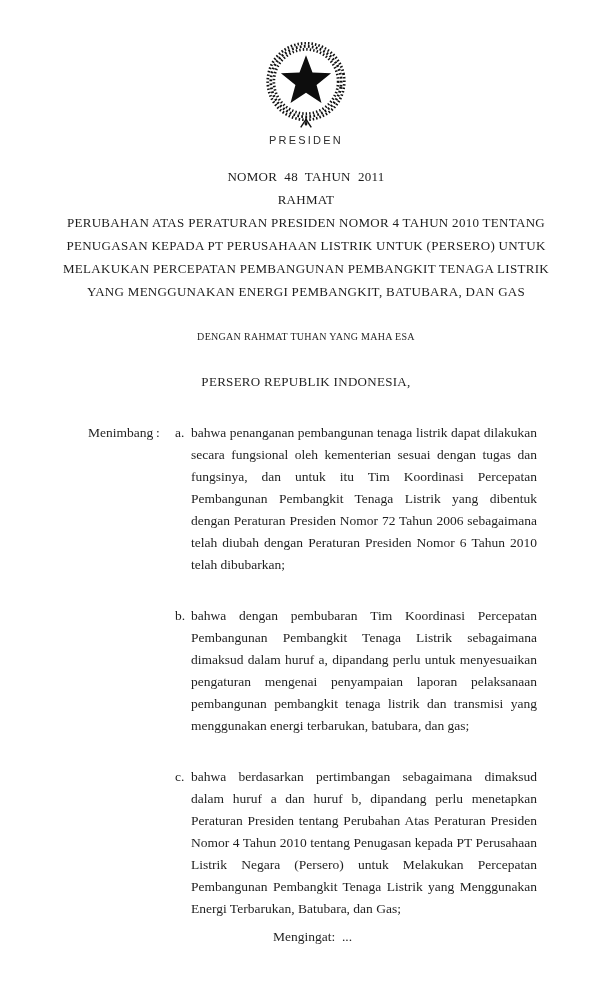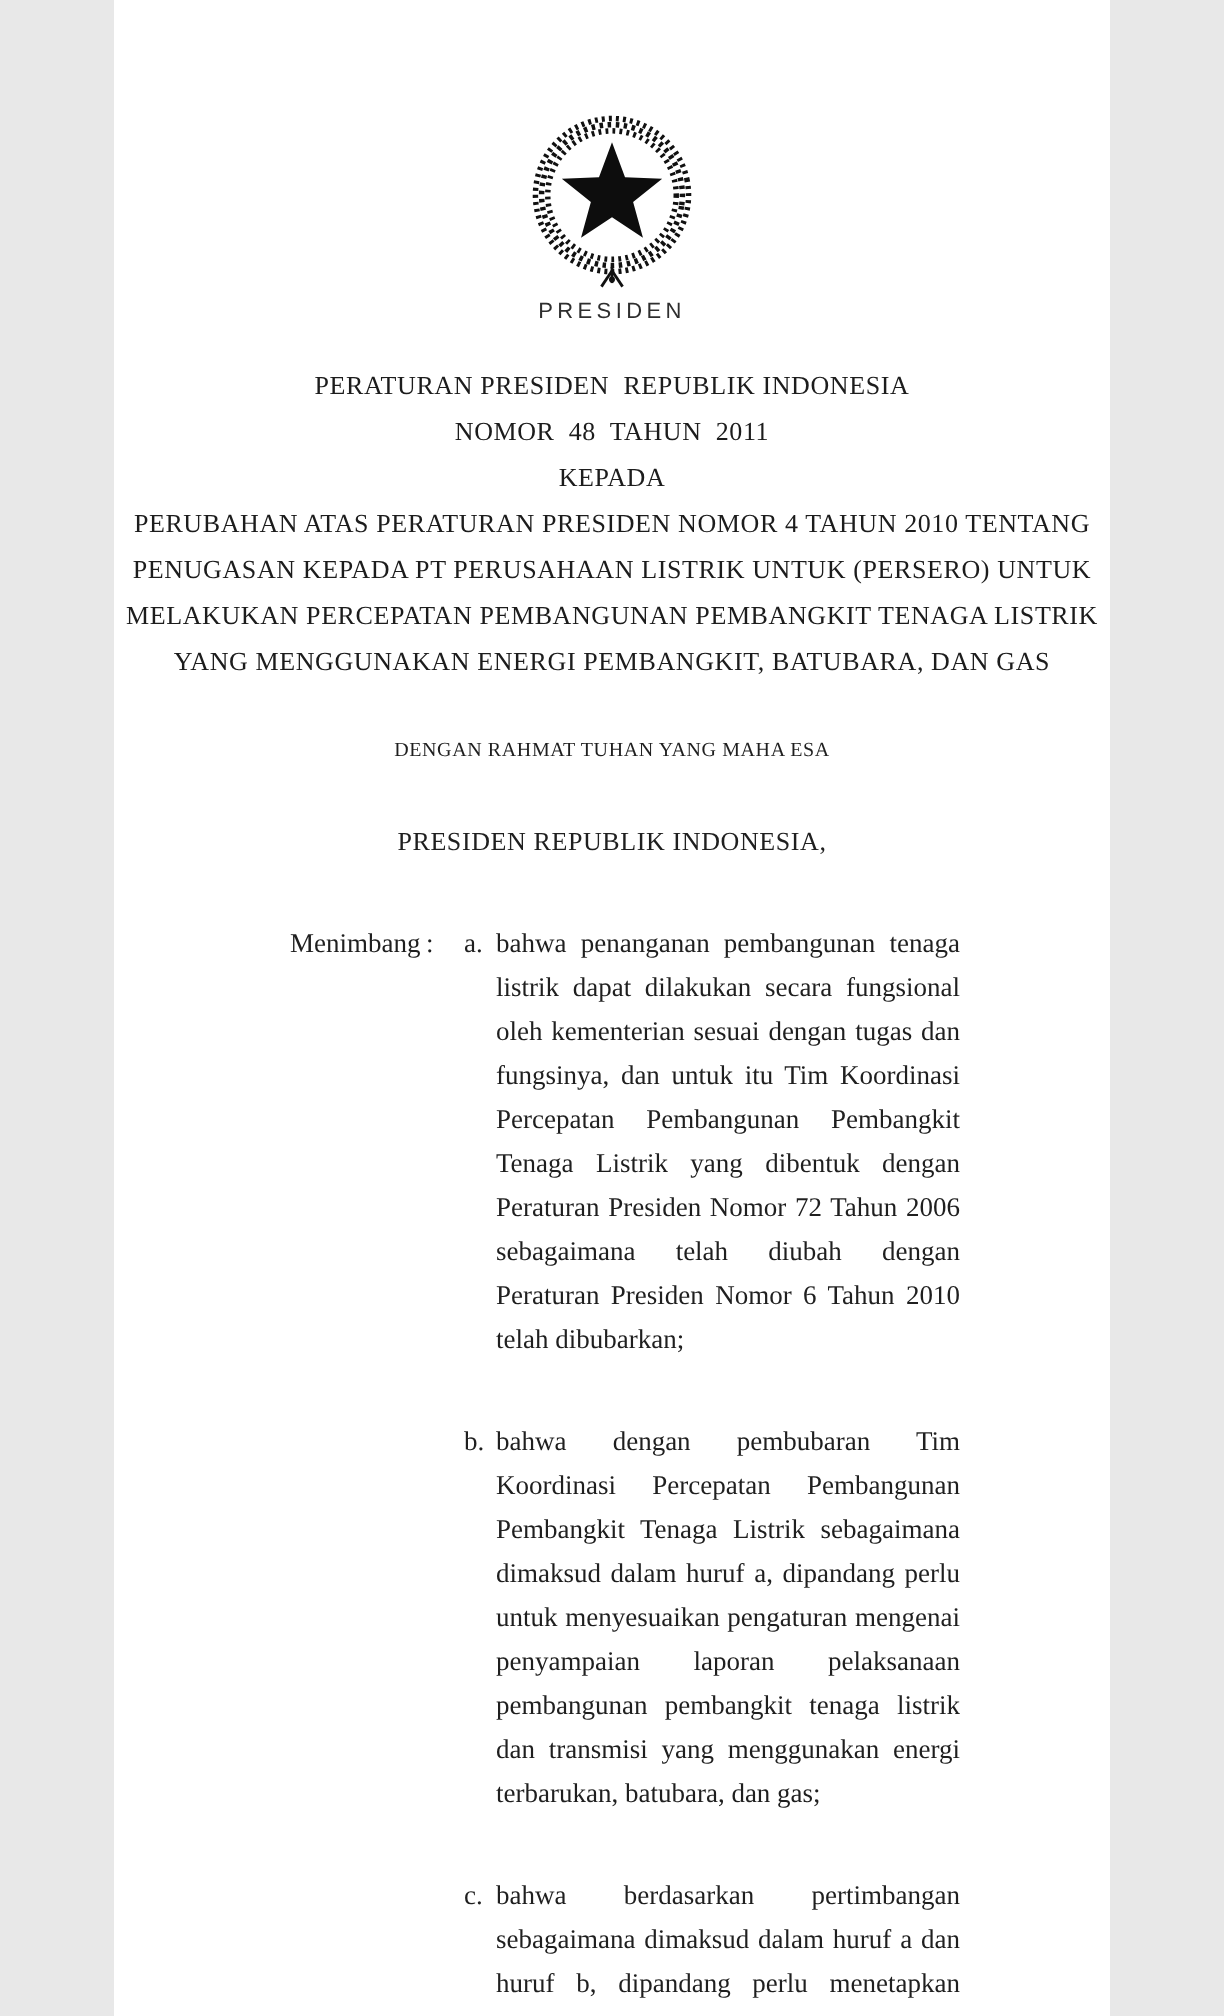--- a/index.html
+++ b/index.html
@@ -2,26 +2,26 @@
 <html><head>
 <meta charset="utf-8">
 <style>
   html, body {
     margin: 0;
     padding: 0;
     background: #e8e8e8;
   }
   .page {
     position: relative;
-    width: 498px;
+    width: 612px;
     height: 1008px;
     margin: 0 auto;
     background: #ffffff;
     box-sizing: border-box;
-    padding-top: 56px;
+    padding-top: 40px;
     font-family: "Liberation Serif", "DejaVu Serif", serif;
     color: #1f1f1f;
     overflow: hidden;
   }
   .seal {
     text-align: center;
   }
   .seal-emblem {
     display: block;
     margin: 0 auto;
@@ -111,32 +111,31 @@
         <path d="M50 90 l-6 9"></path>
         <path d="M50 90 l6 9"></path>
         <path d="M50 88 l0 9"></path>
         <circle cx="50" cy="95" r="1.7" fill="#111111" stroke="none"></circle>
       </g>
     </svg>
     <div class="seal-line l1">PRESIDEN</div>
   </header>
 
   <section class="heading">
-    <div class="pre">PERATURAN PRESIDEN  REPUBLIK INDONESIA</div>
     <div class="pre">NOMOR  48  TAHUN  2011</div>
-    <div>KEPADA</div>
+    <div>RAHMAT</div>
     <div>PERUBAHAN ATAS PERATURAN PRESIDEN NOMOR 4 TAHUN 2010 TENTANG</div>
     <div>PENUGASAN KEPADA PT PERUSAHAAN LISTRIK UNTUK (PERSERO) UNTUK</div>
     <div>MELAKUKAN PERCEPATAN PEMBANGUNAN PEMBANGKIT TENAGA LISTRIK</div>
     <div>YANG MENGGUNAKAN ENERGI PEMBANGKIT, BATUBARA, DAN GAS</div>
   </section>
 
   <div class="invocation">DENGAN RAHMAT TUHAN YANG MAHA ESA</div>
 
-  <div class="issuer">PRESIDEN REPUBLIK INDONESIA,</div>
+  <div class="issuer">PERSERO REPUBLIK INDONESIA,</div>
 
   <section class="consider">
 
     <div class="consider-row">
       <div class="cell-label">Menimbang</div>
       <div class="cell-colon">:</div>
       <div class="cell-marker">a.</div>
       <div class="cell-text">bahwa penanganan pembangunan tenaga listrik dapat dilakukan secara fungsional oleh kementerian sesuai dengan tugas dan fungsinya, dan untuk itu Tim Koordinasi Percepatan Pembangunan Pembangkit Tenaga Listrik yang dibentuk dengan Peraturan Presiden Nomor 72 Tahun 2006 sebagaimana telah diubah dengan Peraturan Presiden Nomor 6 Tahun 2010 telah dibubarkan;</div>
     </div>
 

